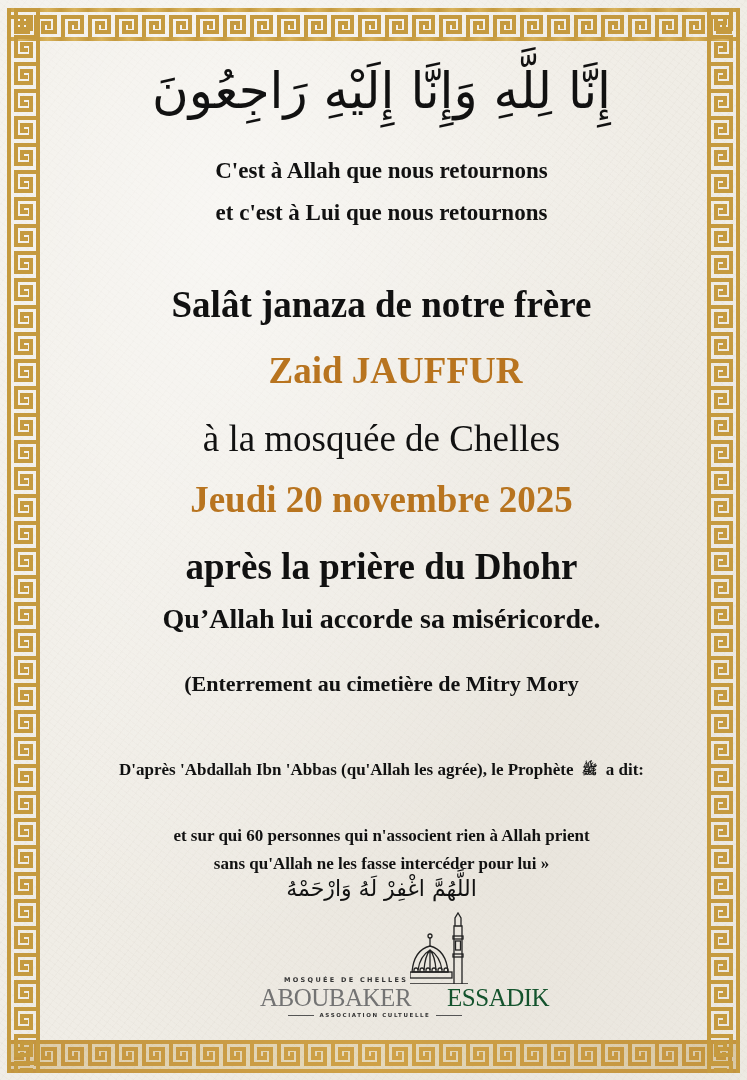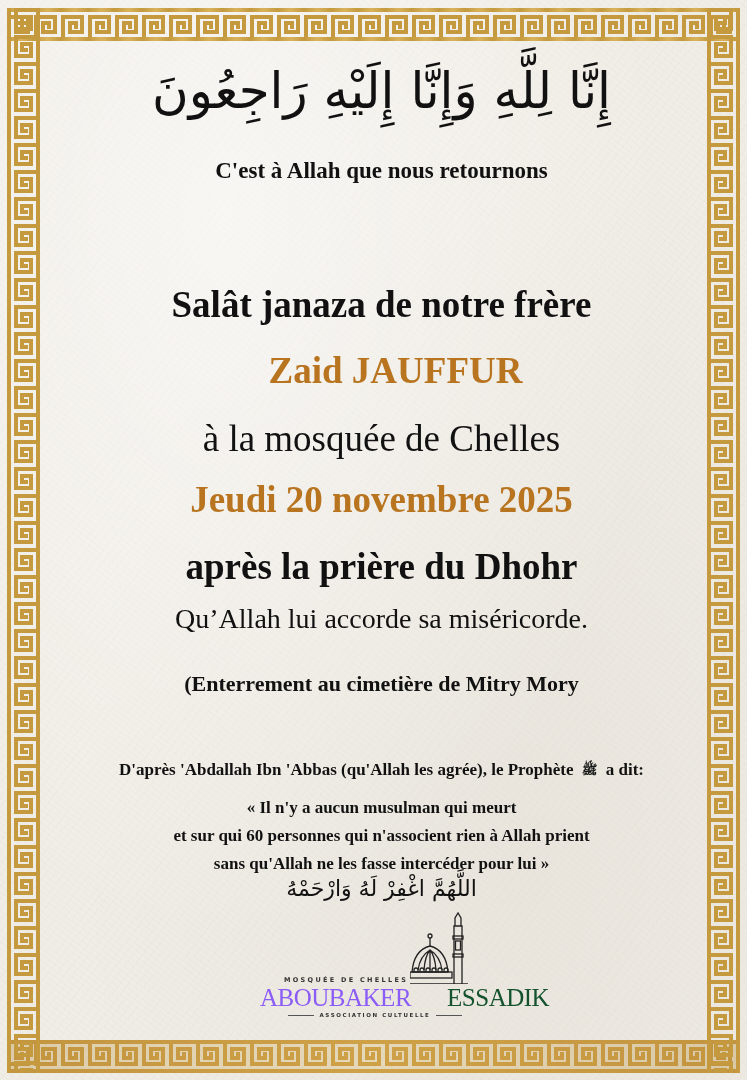--- a/index.html
+++ b/index.html
@@ -34,36 +34,36 @@
     top: 62px; font-family: "DejaVu Sans", sans-serif; font-size: 50px; direction: rtl;
     font-weight: normal; color: #111;
   }
   .tr1 { top: 158px; font-size: 23px; font-weight: bold; }
   .tr2 { top: 200px; font-size: 23px; font-weight: bold; }
   .h1 { top: 283px; font-size: 37px; font-weight: bold; }
   .name { top: 349px; font-size: 37px; font-weight: bold; padding-left: 28px; }
   .h2 { top: 417px; font-size: 37px; font-weight: normal; }
   .date { top: 478px; font-size: 37px; font-weight: bold; }
   .h3 { top: 545px; font-size: 37px; font-weight: bold; }
-  .dua { top: 603px; font-size: 28px; font-weight: normal; }
+  .dua { top: 603px; font-size: 28px; font-weight: bold; }
   .burial1 { top: 671px; font-size: 22px; font-weight: bold; }
   .burial2 { top: 704px; font-size: 22px; font-weight: bold; }
   .hadith-intro { top: 760px; font-size: 17px; font-weight: bold; }
   .q1 { top: 798px; font-size: 17px; font-weight: bold; }
   .q2 { top: 826px; font-size: 17px; font-weight: bold; }
   .q3 { top: 854px; font-size: 17px; font-weight: bold; }
   .arabic-dua { top: 876px; font-family: "DejaVu Sans", sans-serif; font-size: 22px; direction: rtl; }
   .accent { color: #b8741f; }
   .saw { display: inline-block; font-family: "DejaVu Sans", sans-serif; font-size: 13px; vertical-align: middle; margin: 0 4px; }
 
   .logo { position: absolute; left: 260px; top: 912px; width: 230px; height: 110px; }
   .logo svg { position: absolute; left: 150px; top: 0; }
   .logo-top { position: absolute; left: 0; width: 200px; top: 64px; font-family: "DejaVu Sans", sans-serif; font-size: 6.5px; font-weight: bold; letter-spacing: 2.3px; color: #333; text-align: left; padding-left: 24px; }
   .logo-main { position: absolute; left: 0; width: 230px; top: 73px; font-family: "Liberation Serif", serif; font-size: 25px; letter-spacing: -0.5px; text-align: center; line-height: 1; }
-  .logo-main .g { color: #8b5cf6; text-align: right; }
+  .logo-main .g { color: #737373; text-align: right; }
   .logo-main .k { color: #14532d; margin-left: 36px; }
   .logo-sub { position: absolute; left: 0; width: 230px; top: 100px; font-family: "DejaVu Sans", sans-serif; font-size: 5.5px; font-weight: bold; letter-spacing: 1.6px; color: #333; text-align: center; }
   .logo-sub::before, .logo-sub::after { content: ""; display: inline-block; width: 26px; height: 1px; background: #555; vertical-align: middle; margin: 0 6px; }
 </style>
 </head>
 <body>
 
 <div class="paper"></div>
 
 <div class="border-band band-top">
@@ -122,36 +122,36 @@
         <path d="M4 2 H24 V21 H9 V9 H18 V15 H14 V13" fill="none" stroke="#c59a3f" stroke-width="4"></path>
       </pattern>
     </defs>
     <rect width="33" height="1065" fill="url(#keyR)"></rect>
   </svg>
 </div>
 
 <div class="content">
   <div class="line arabic-title">إِنَّا لِلَّهِ وَإِنَّا إِلَيْهِ رَاجِعُونَ</div>
   <div class="line tr1">C'est à Allah que nous retournons</div>
+  <div class="line tr2">et c'est à Lui que nous retournons</div>
 
   <div class="line h1">Salât janaza de notre frère</div>
   <div class="line name accent">Zaid JAUFFUR</div>
   <div class="line h2">à la mosquée de Chelles</div>
   <div class="line date accent">Jeudi 20 novembre 2025</div>
   <div class="line h3">après la prière du Dhohr</div>
   <div class="line dua">Qu’Allah lui accorde sa miséricorde.</div>
 
   <div class="line burial1">(Enterrement au cimetière de Mitry Mory</div>
 
   <div class="line hadith-intro">
     <span>D'après 'Abdallah Ibn 'Abbas (qu'Allah les agrée), le Prophète</span>
     <span class="saw">ﷺ</span>
     <span>a dit:</span>
   </div>
-  <div class="line q1">« Il n'y a aucun musulman qui meurt</div>
   <div class="line q2">et sur qui 60 personnes qui n'associent rien à Allah prient</div>
   <div class="line q3">sans qu'Allah ne les fasse intercéder pour lui »</div>
   <div class="line arabic-dua">اللَّهُمَّ اغْفِرْ لَهُ وَارْحَمْهُ</div>
 </div>
 
 <div class="logo">
   <svg width="60" height="72" viewBox="0 0 60 72">
     <g fill="none" stroke="#222" stroke-width="1.3">
 
       <path d="M44 72 V14 H52 V72"></path>

